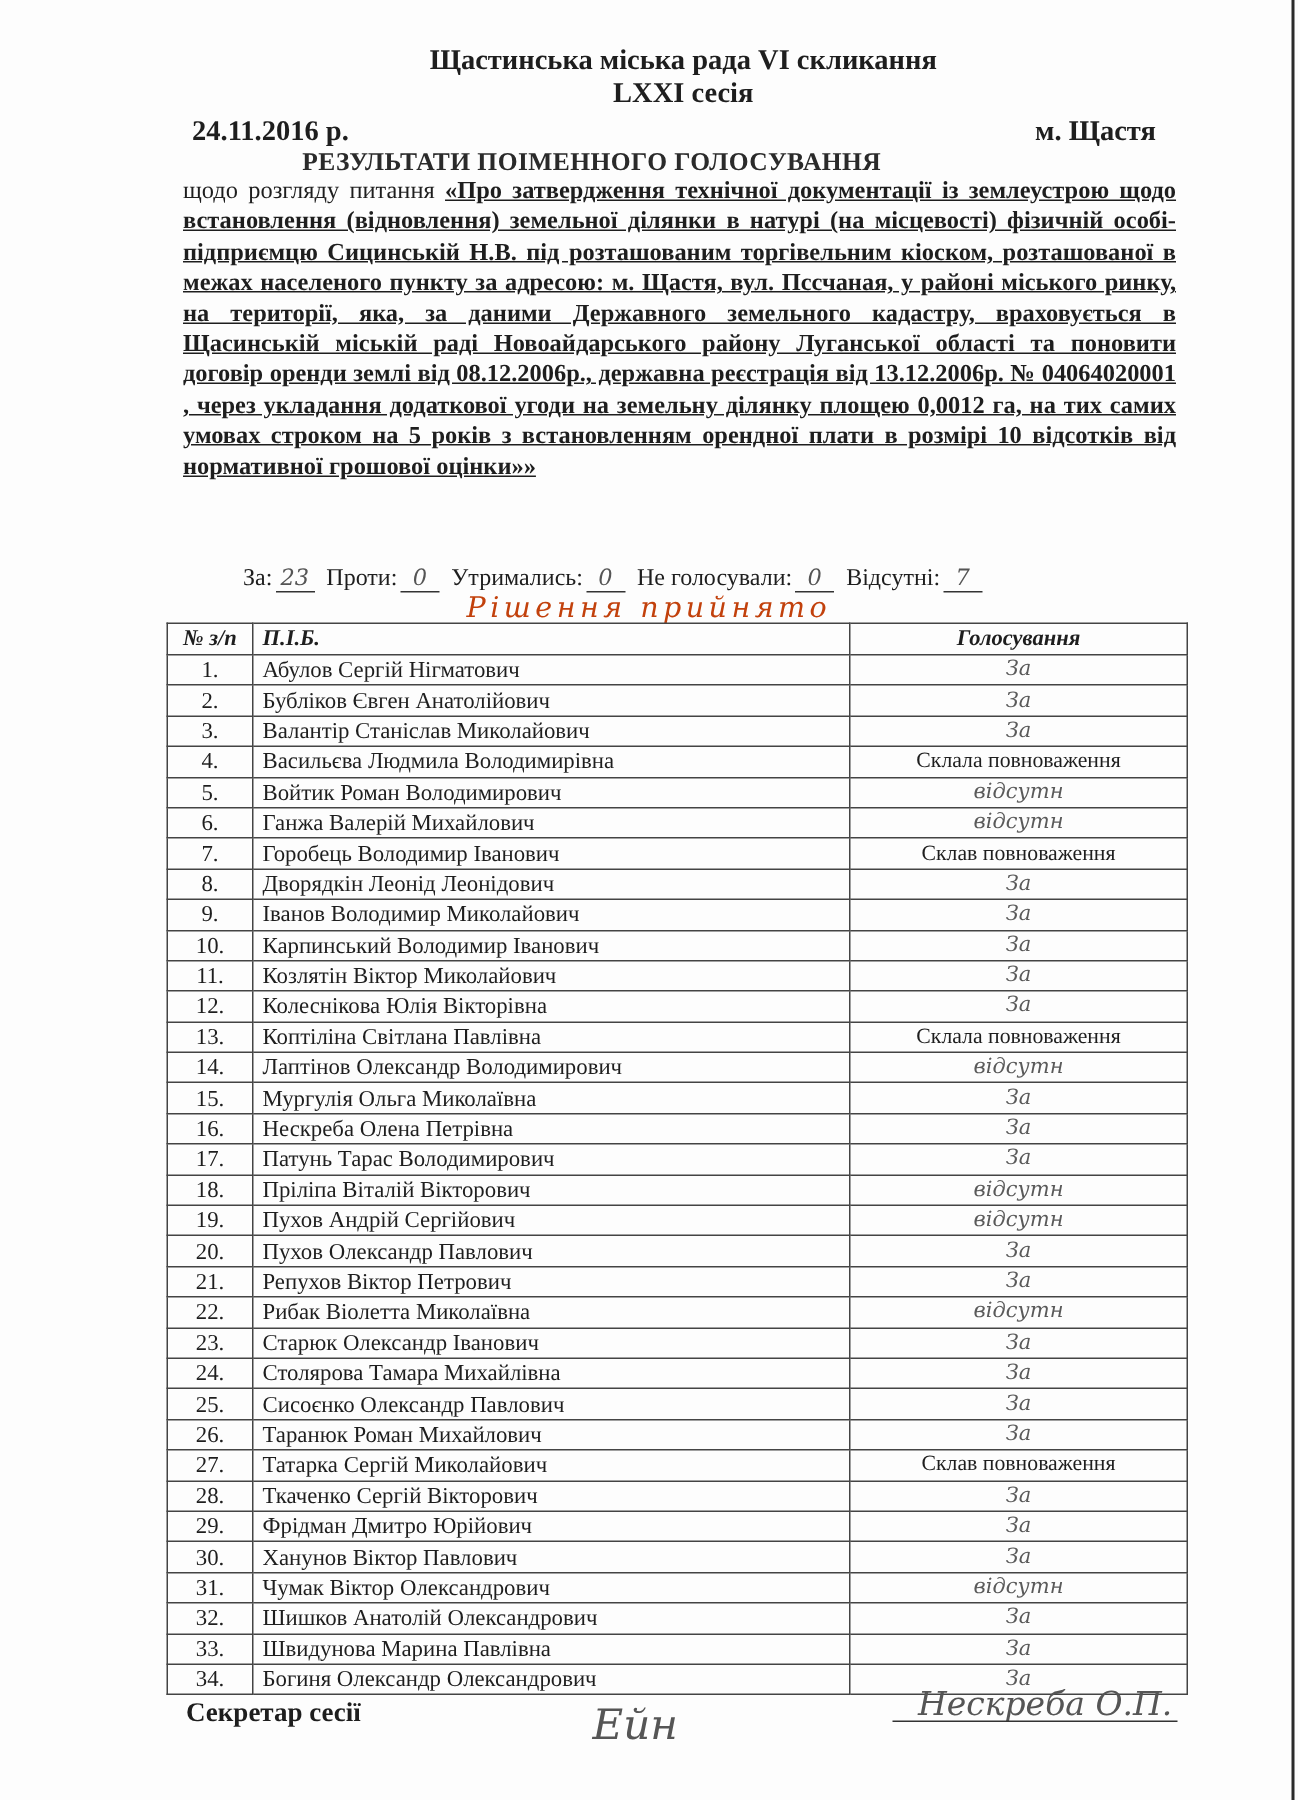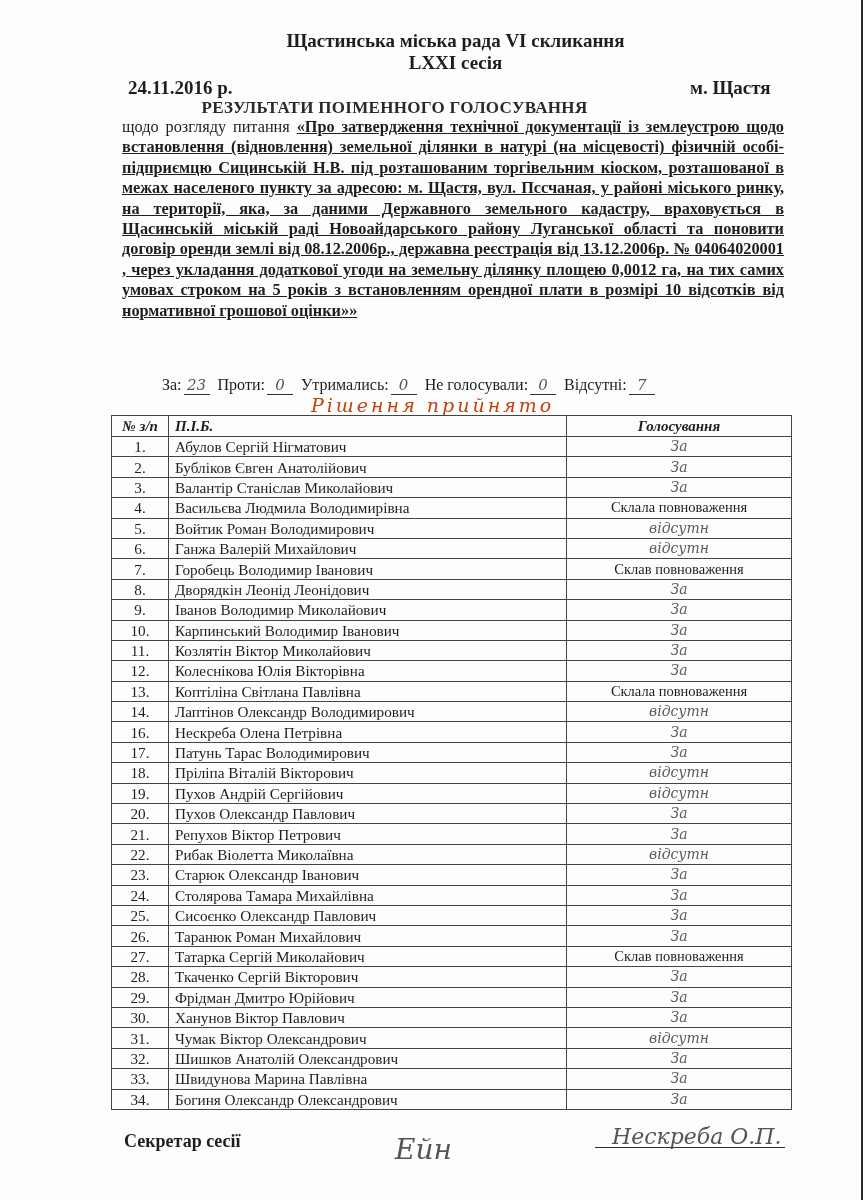--- a/index.html
+++ b/index.html
@@ -139,20 +139,25 @@
         <td class="c-num">13.</td>
         <td class="c-name">Коптіліна Світлана Павлівна</td>
         <td class="c-vote vote-print">Склала повноваження</td>
       </tr>
       <tr>
         <td class="c-num">14.</td>
         <td class="c-name">Лаптінов Олександр Володимирович</td>
         <td class="c-vote vote-hw">відсутн</td>
       </tr>
       <tr>
+        <td class="c-num">15.</td>
+        <td class="c-name">Мургулія Ольга Миколаївна</td>
+        <td class="c-vote vote-hw">За</td>
+      </tr>
+      <tr>
         <td class="c-num">16.</td>
         <td class="c-name">Нескреба Олена Петрівна</td>
         <td class="c-vote vote-hw">За</td>
       </tr>
       <tr>
         <td class="c-num">17.</td>
         <td class="c-name">Патунь Тарас Володимирович</td>
         <td class="c-vote vote-hw">За</td>
       </tr>
       <tr>

